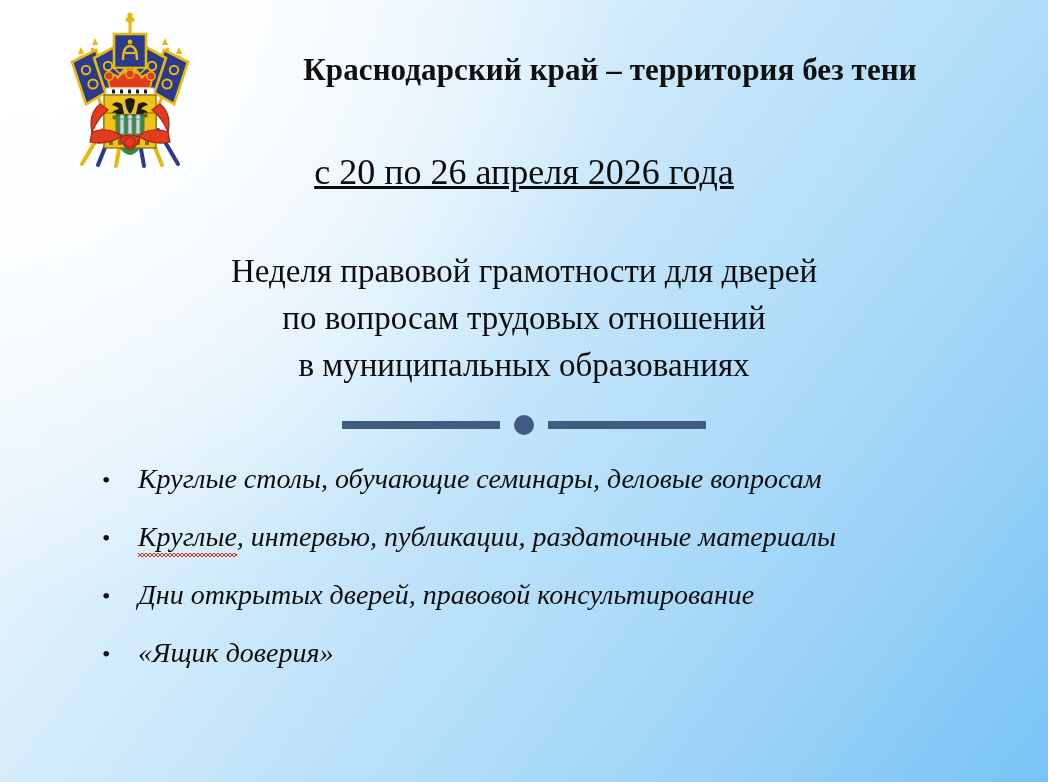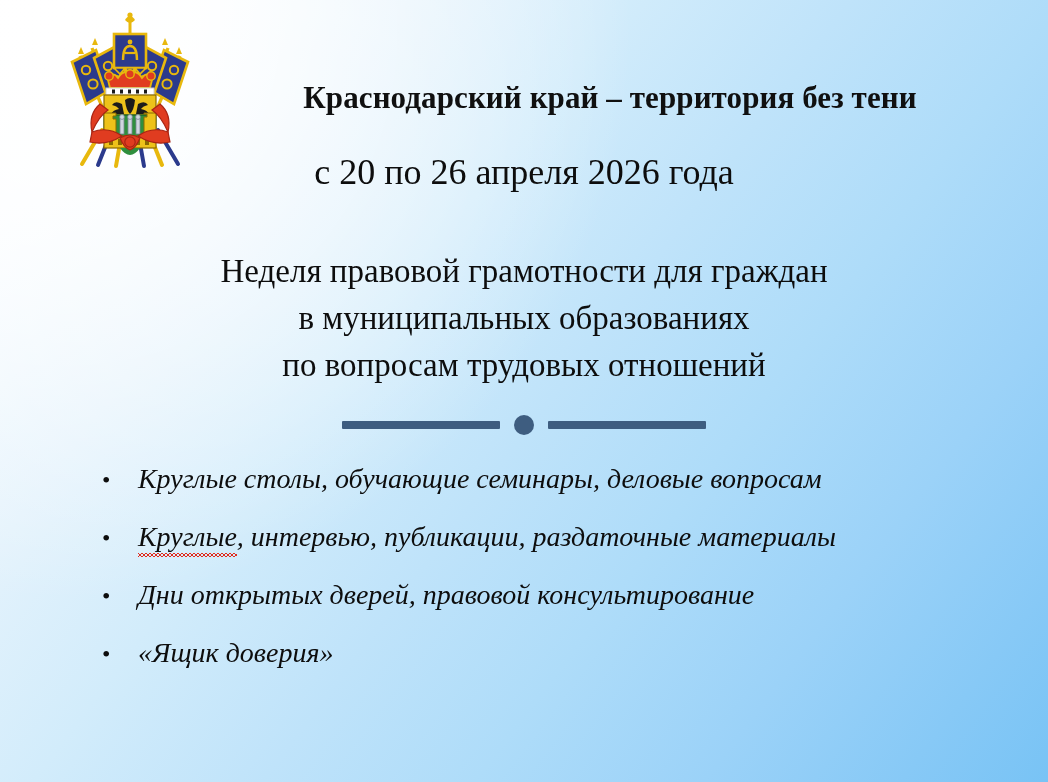--- a/index.html
+++ b/index.html
@@ -54,33 +54,33 @@
     left: 210px;
     top: 52px;
     width: 800px;
     text-align: center;
     font-weight: bold;
     font-size: 31px;
     line-height: 1.15;
     color: #101010;
     letter-spacing: 0.1px;
     white-space: nowrap;
-    margin-top: 28px;
   }
 
   #date-line {
     position: absolute;
     left: 124px;
     top: 152px;
     width: 800px;
     text-align: center;
     font-size: 36px;
     line-height: 1.15;
     color: #0d0d0d;
     white-space: nowrap;
+    text-decoration: underline;
   }
 
   #subtitle {
     position: absolute;
     left: 124px;
     top: 248px;
     width: 800px;
     text-align: center;
     font-size: 33px;
     line-height: 1.42;
@@ -285,23 +285,23 @@
         <circle cx="68" cy="130" r="5.2"></circle>
       </g>
     </svg>
   </div>
 
   <div id="main-title">Краснодарский край – территория без тени</div>
 
   <div id="date-line">с 20 по 26 апреля 2026 года</div>
 
   <div id="subtitle">
-    <span class="sub-line">Неделя правовой грамотности для граждан</span>
+    <span class="sub-line">Неделя правовой грамотности для дверей</span>
+    <span class="sub-line">по вопросам трудовых отношений</span>
     <span class="sub-line">в муниципальных образованиях</span>
-    <span class="sub-line">по вопросам трудовых отношений</span>
   </div>
 
   <div id="divider">
     <span class="bar"></span>
     <span class="dot"></span>
     <span class="bar"></span>
   </div>
 
   <div id="bullets">
 

